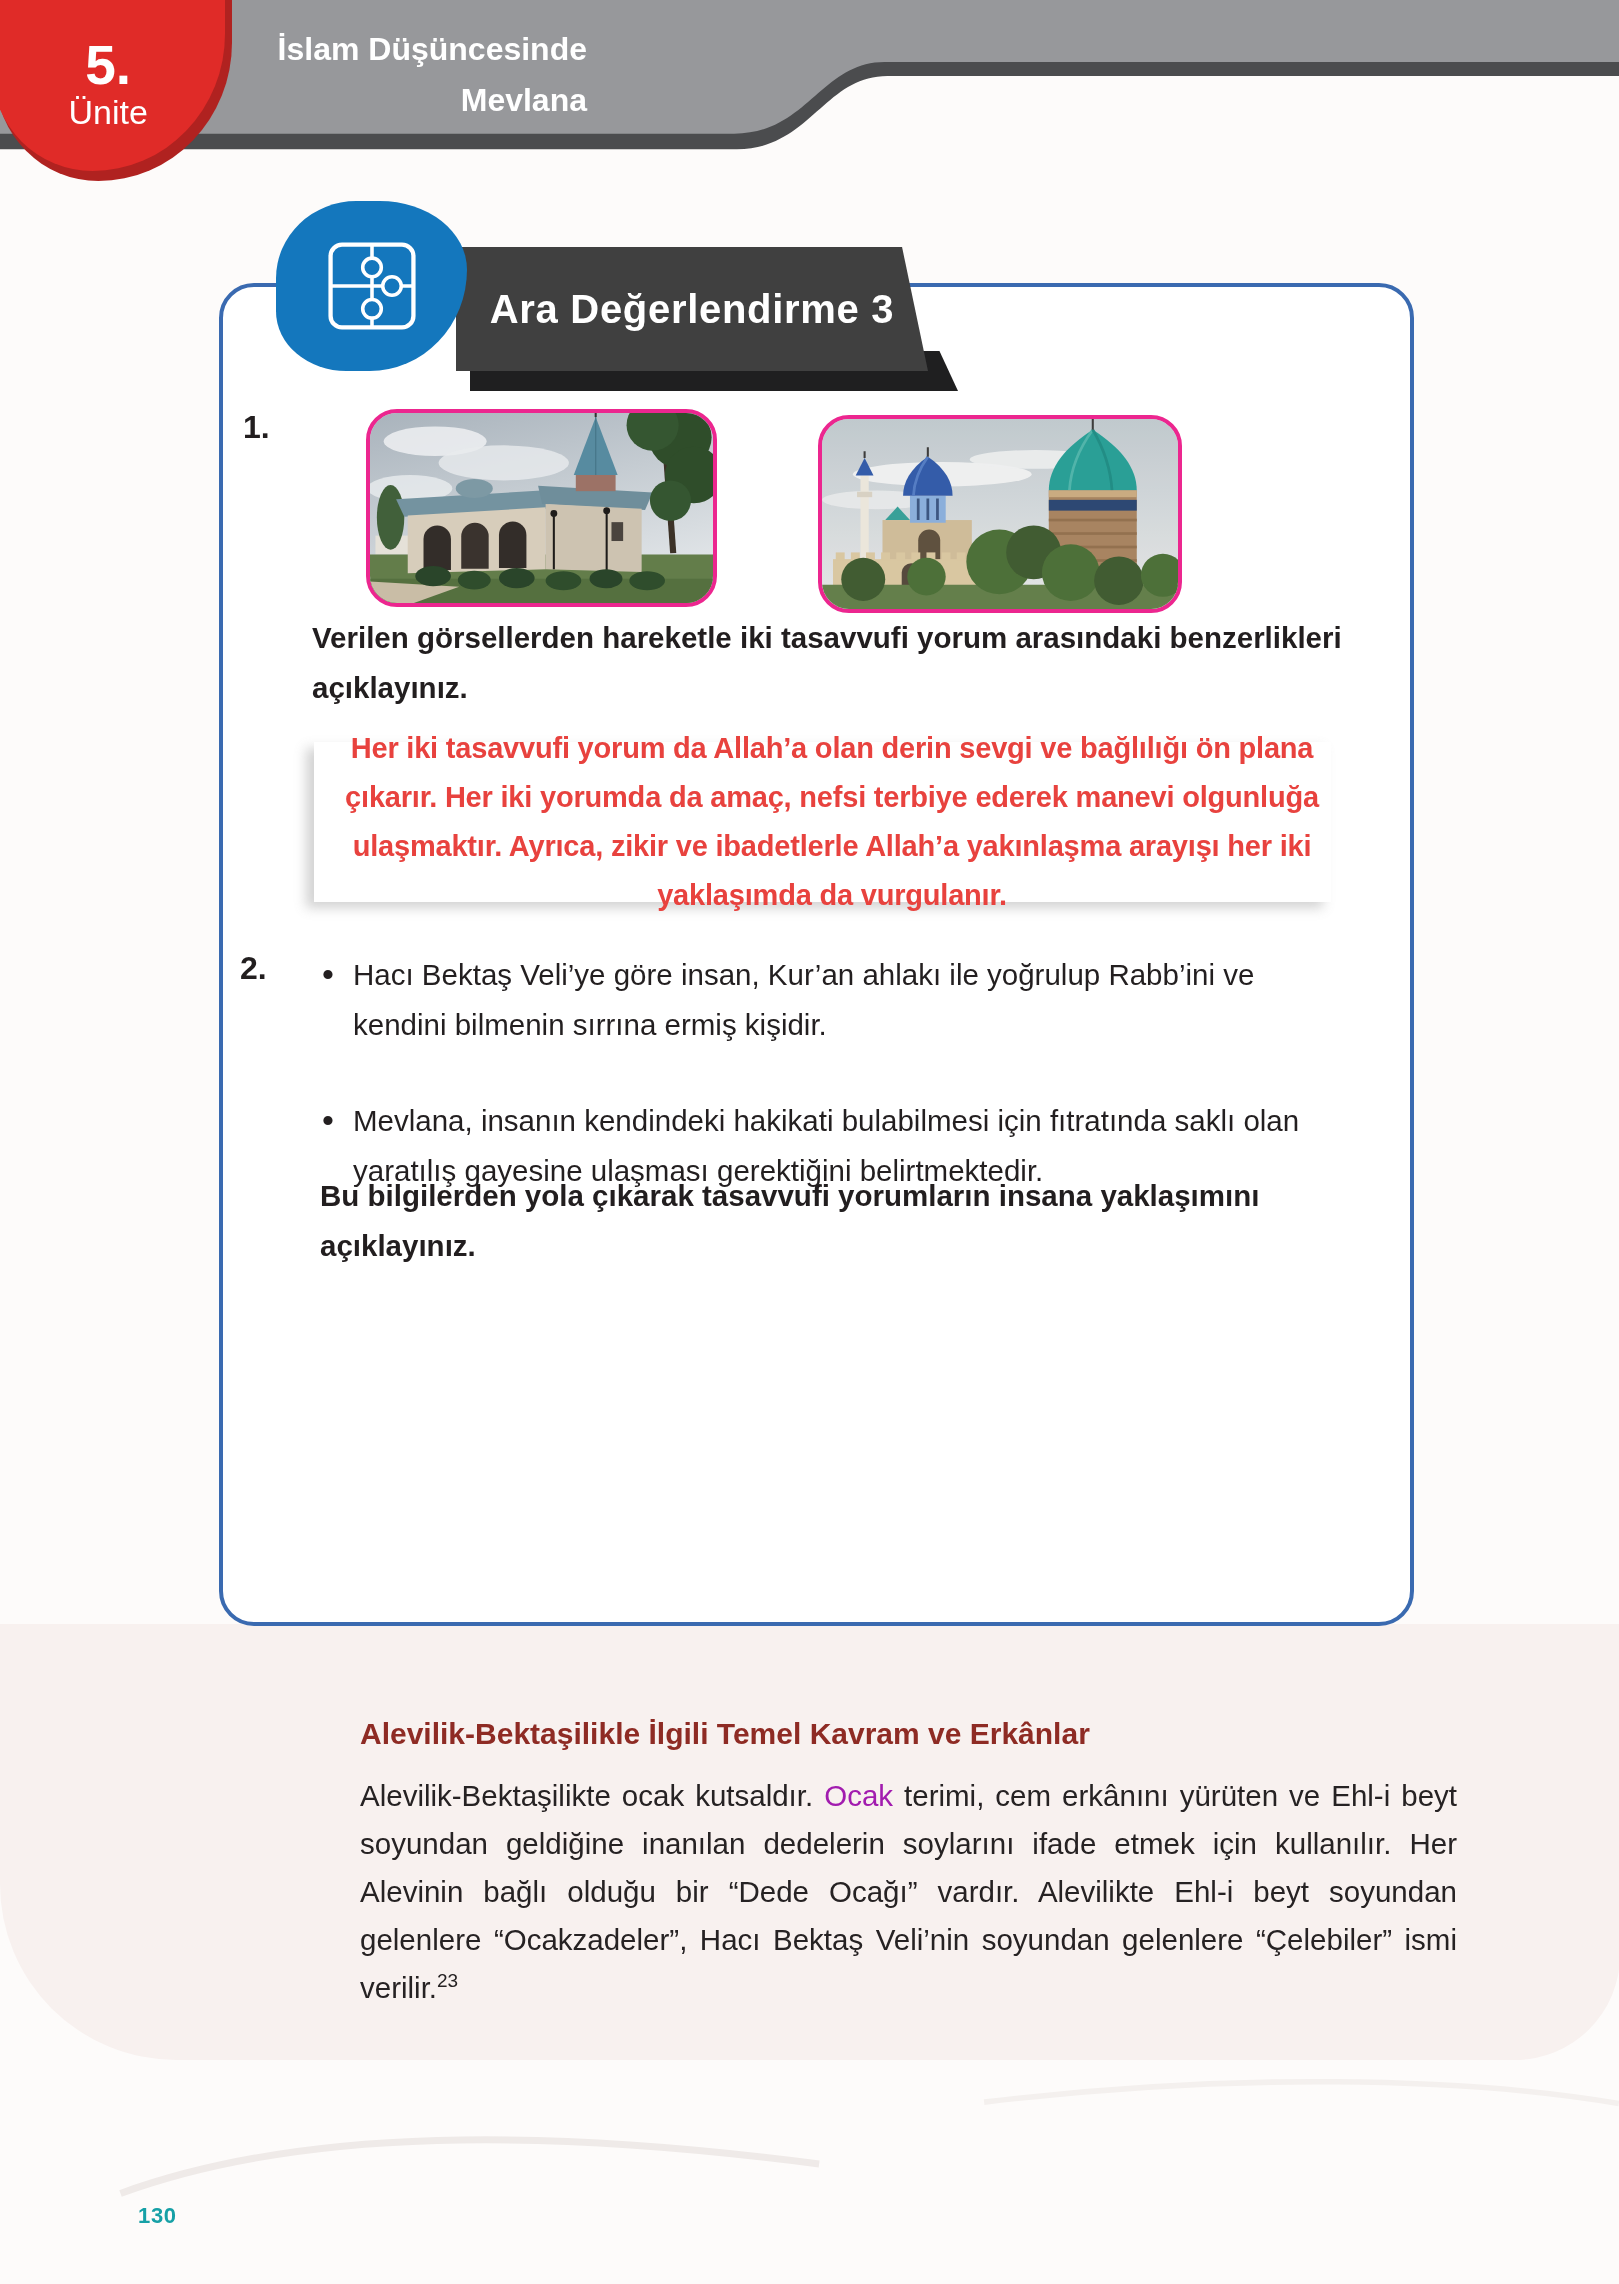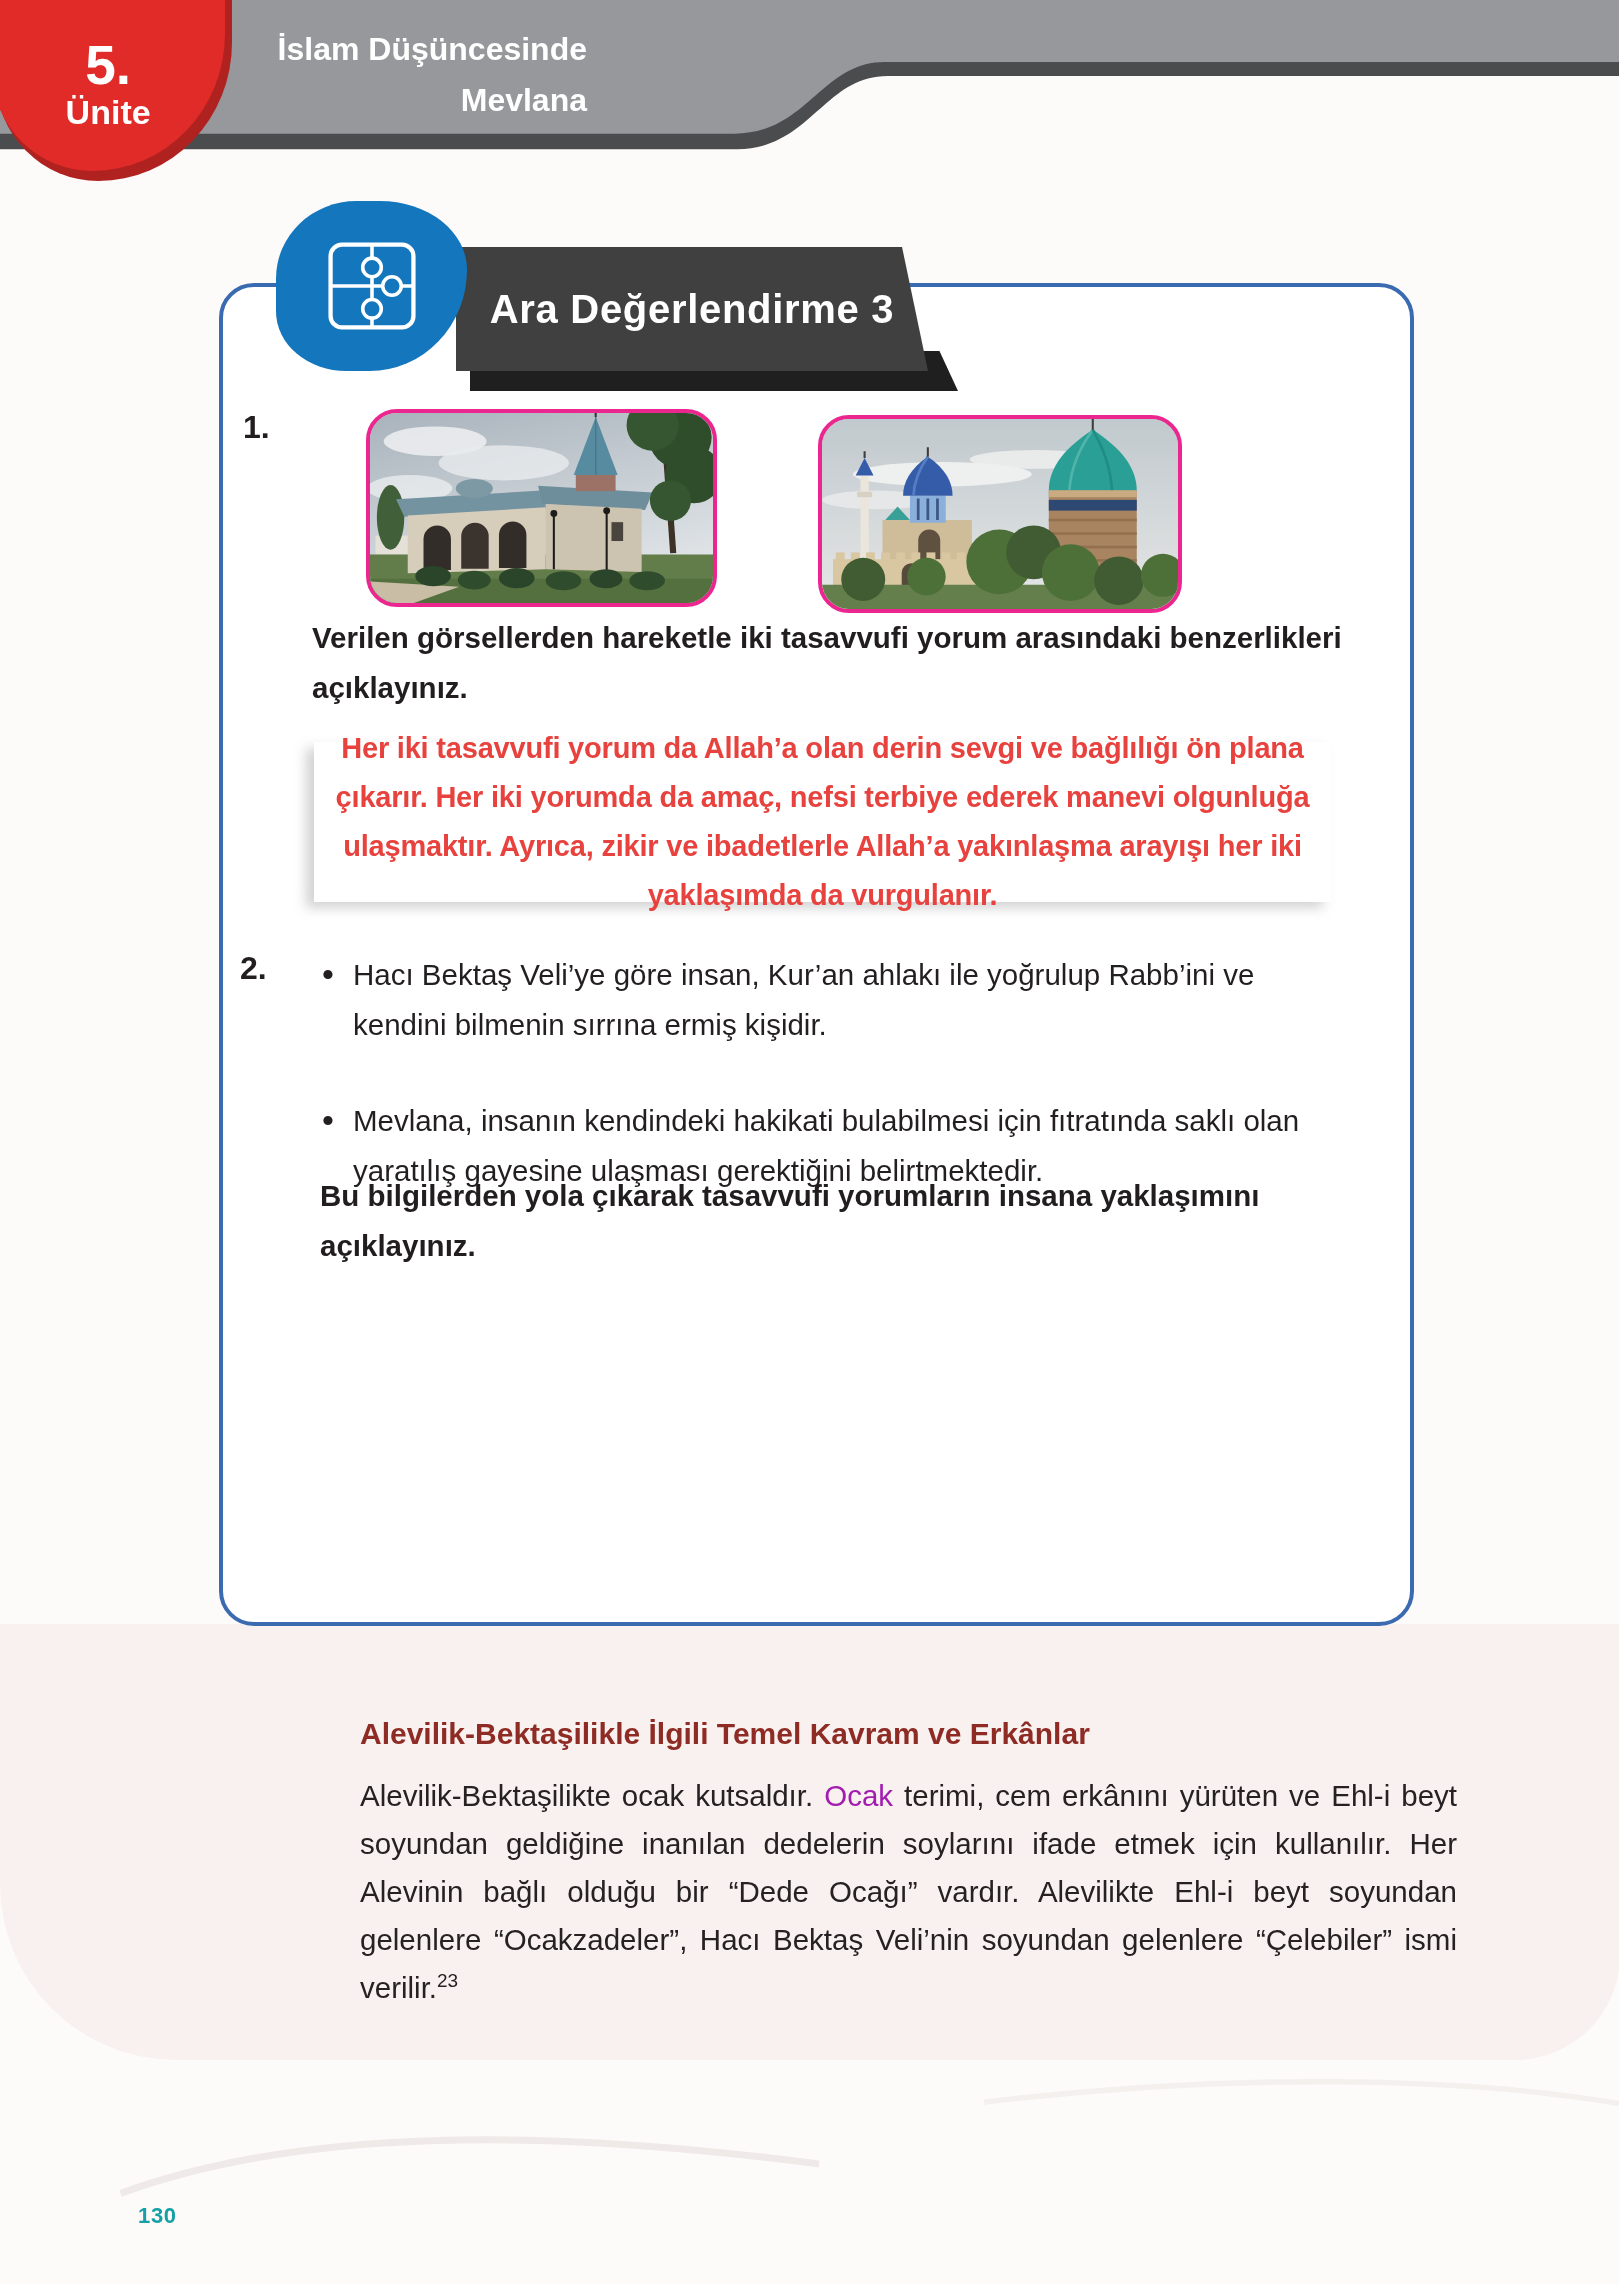--- a/index.html
+++ b/index.html
@@ -14,21 +14,21 @@
     position:absolute;left:-4.2px;top:-7px;width:236px;height:188px;
     background:#b02220;border-radius:0 0 60% 46% / 0 0 78% 58%;
   }
   #unit-badge{
     position:absolute;left:-8.4px;top:-12.7px;width:233px;height:184px;
     background:#e02b28;border-radius:0 0 58% 44% / 0 0 76% 56%;
     display:flex;flex-direction:column;align-items:center;justify-content:center;
     color:#ffffff;text-align:center;
   }
   #unit-number{font-size:55px;font-weight:bold;line-height:56px;margin-top:9.8px;}
-  #unit-label{font-size:34px;font-weight:bold;line-height:39px;}
+  #unit-label{font-size:34px;font-weight:normal;line-height:39px;}
   #unit-title{
     position:absolute;left:236px;top:24px;width:351px;
     text-align:right;color:#ffffff;font-size:32px;font-weight:bold;line-height:51px;
   }
 
   
   #question-frame{
     position:absolute;left:219px;top:283px;width:1195px;height:1343px;
     box-sizing:border-box;border:4.2px solid #3a6ab0;border-radius:35px;background:#ffffff;
   }
@@ -61,21 +61,21 @@
 
   
   .q-number{position:absolute;font-size:32px;font-weight:bold;color:#221e1f;}
   #q1-number{left:243px;top:409px;}
   #q2-number{left:240px;top:950px;}
   #q1-prompt{
     position:absolute;left:312px;top:613px;width:1033px;
     font-size:29.5px;font-weight:bold;line-height:50px;color:#221e1f;
   }
   .answer-card{
-    position:absolute;background:#ffffff;display:flex;align-items:center;justify-content:center;
+    position:absolute;background:#ffffff;display:flex;align-items:center;justify-content:flex-end;
   }
   #q1-answer-card{
     left:314px;top:742px;width:1017px;height:160px;
     box-shadow:-8.4px 5.6px 11.2px rgba(110,110,110,0.30);
   }
   #q2-answer-card{
     left:316px;top:1303px;width:993px;height:232px;
     border:0.7px solid #ececec;
     box-shadow:9.8px 9.8px 14px rgba(110,110,110,0.35);
   }

